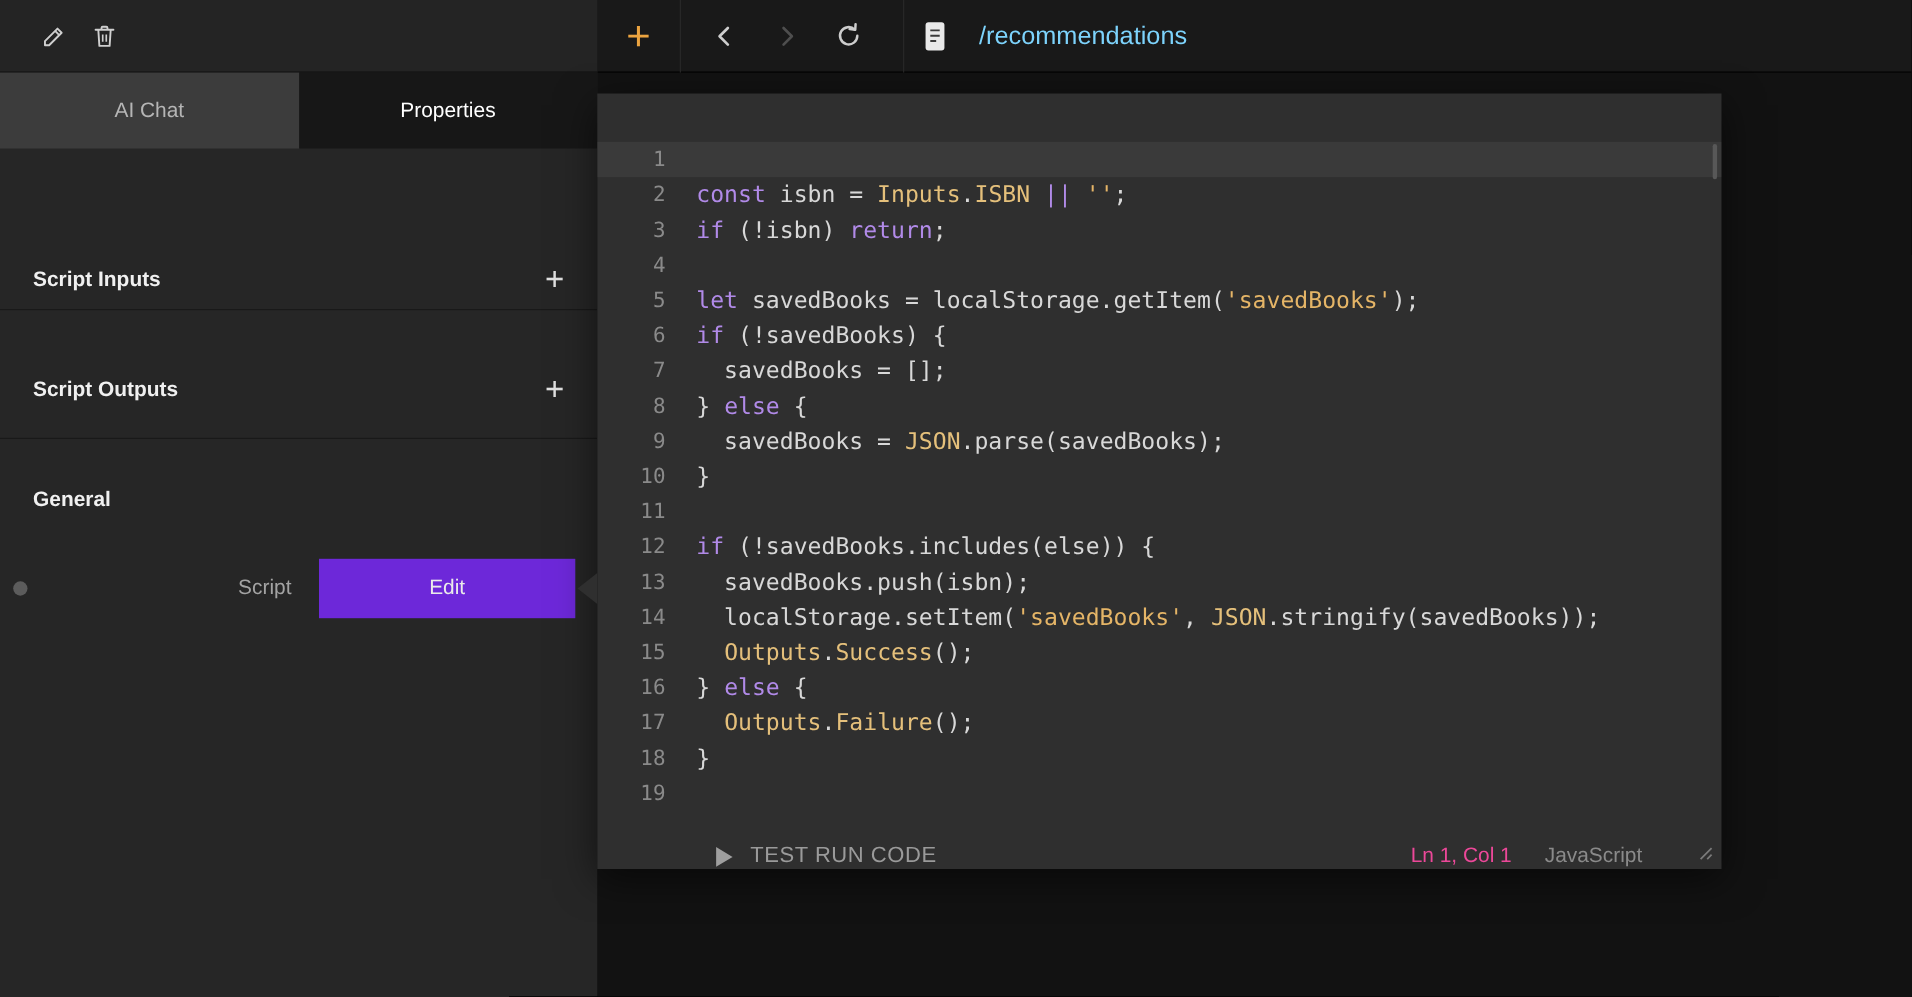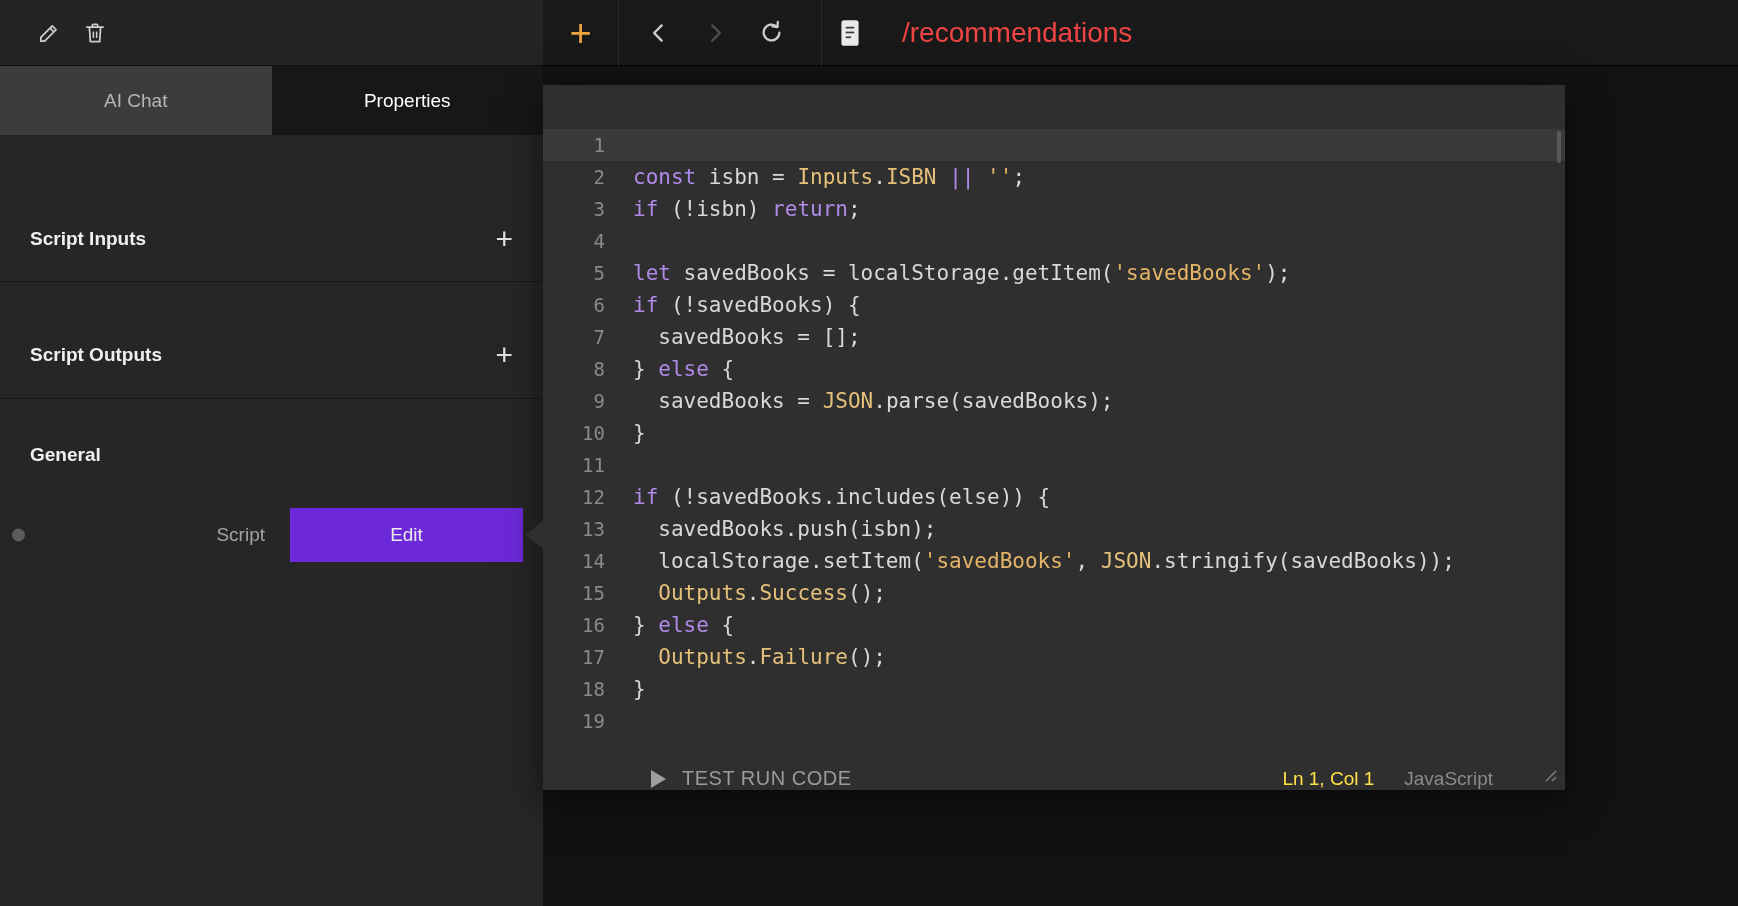--- a/index.html
+++ b/index.html
@@ -9,33 +9,33 @@
 
   
   .preview-bg { position:absolute; left:543px; top:66px; width:1195px; height:840px; background:#121212; }
 
   
   .toolbar { position:absolute; left:543px; top:0; width:1195px; height:66px; background:#191919; display:flex; align-items:center; border-bottom:1px solid #000; }
   .add-btn { width:76px; height:66px; background:none; border:none; border-right:1px solid #2a2a2a; color:var(--accent-orange,#eca440); font-size:38px; font-weight:300; line-height:60px; cursor:pointer; font-family:"Liberation Sans", sans-serif; }
   .nav-btn { width:56px; height:66px; display:flex; align-items:center; justify-content:center; background:none; border:none; cursor:pointer; }
   .nav-back { margin-left:12px; }
   .toolbar-sep { width:1px; height:66px; background:#2a2a2a; margin-left:22px; }
-  .url { margin-left:24px; color:#ef4444; font-size:28px; cursor:text; }
+  .url { margin-left:12px; color:#7dd3fc; font-size:23px; cursor:text; }
 
   
   .left-panel { position:absolute; left:0; top:0; width:543px; height:906px; background:#262626; }
   .panel-header { height:66px; background:#242424; border-bottom:1px solid #0f0f0f; display:flex; align-items:center; padding:0 16px 0 26px; }
   .panel-title { flex:1; font-size:23px; color:#fff; font-weight:500; }
   .icon-btn { width:46px; height:46px; display:flex; align-items:center; justify-content:center; background:none; border:none; cursor:pointer; }
   .tabs { display:flex; height:69px; }
   .tab { flex:1; display:flex; align-items:center; justify-content:center; font-size:19px; cursor:pointer; }
   .tab-ai { background:#3c3c3c; color:#b5b5b5; }
   .tab-props { background:#171717; color:#ffffff; }
   .section-row { position:absolute; left:0; right:0; display:flex; align-items:center; padding:0 30px; }
-  .row-inputs { top:206px; height:66px; }
+  .row-inputs { top:222px; height:66px; }
   .row-outputs { top:322px; height:66px; }
   .row-general { top:428px; height:54px; }
   .section-label { flex:1; font-size:19px; font-weight:700; color:#f0f0f0; }
   .plus-btn { background:none; border:none; color:#e0e0e0; font-size:30px; font-weight:300; cursor:pointer; line-height:30px; font-family:"Liberation Sans", sans-serif; }
   .hdiv { position:absolute; left:0; right:0; height:1px; background:#191919; }
   .d1 { top:281px; } .d2 { top:398px; }
   .script-row { position:absolute; left:0; right:0; top:508px; height:54px; }
   .port-dot { position:absolute; left:12px; top:50%; transform:translateY(-50%); width:13px; height:13px; border-radius:50%; background:#5c5c5c; cursor:pointer; }
   .field-label { position:absolute; right:278px; top:0; line-height:54px; font-size:19px; color:#a3a3a3;text-align:center; }
   .edit-btn { position:absolute; left:290px; top:0; width:233px; height:54px; background:#6d28d9; border:none; color:#eaeaea; font-size:19px; cursor:pointer; font-family:"Liberation Sans", sans-serif; }
@@ -51,21 +51,21 @@
   .tok-d { color:var(--code-default,#d8d8d8); }
   .tok-k { color:var(--keyword,#b18ae8); }
   .tok-s { color:var(--string,#e5b567); }
   .tok-t { color:var(--type,#e5c07b); }
   .scroll-thumb { position:absolute; right:4px; top:46px; width:4px; height:32px; background:#585858; border-radius:2px; cursor:pointer; }
   .editor-footer { position:absolute; left:0; right:0; bottom:0; height:50px; display:flex; align-items:flex-end; padding:0 72px 0 108px; }
   .run-group { display:flex; align-items:center; gap:16px; background:none; border:none; cursor:pointer; }
   .play-icon { width:0; height:0; border-left:15px solid #9f9f9f; border-top:9px solid transparent; border-bottom:9px solid transparent; }
   .run-label { font-size:20px; letter-spacing:0.5px; color:#9a9a9a; font-family:"Liberation Sans", sans-serif; }
   .footer-spacer { flex:1; }
-  .cursor-pos { font-size:19px; color:#fde047; margin-right:30px; }
+  .cursor-pos { font-size:19px; color:#ec4899; margin-right:30px; }
   .lang-label { font-size:19px; color:#8a8a8a; }
   .resize-grip { position:absolute; right:6px; bottom:6px; cursor:nwse-resize; }
 </style>
 </head>
 <body>
 
 <div class="app">
 
   <div class="preview-bg">
     

